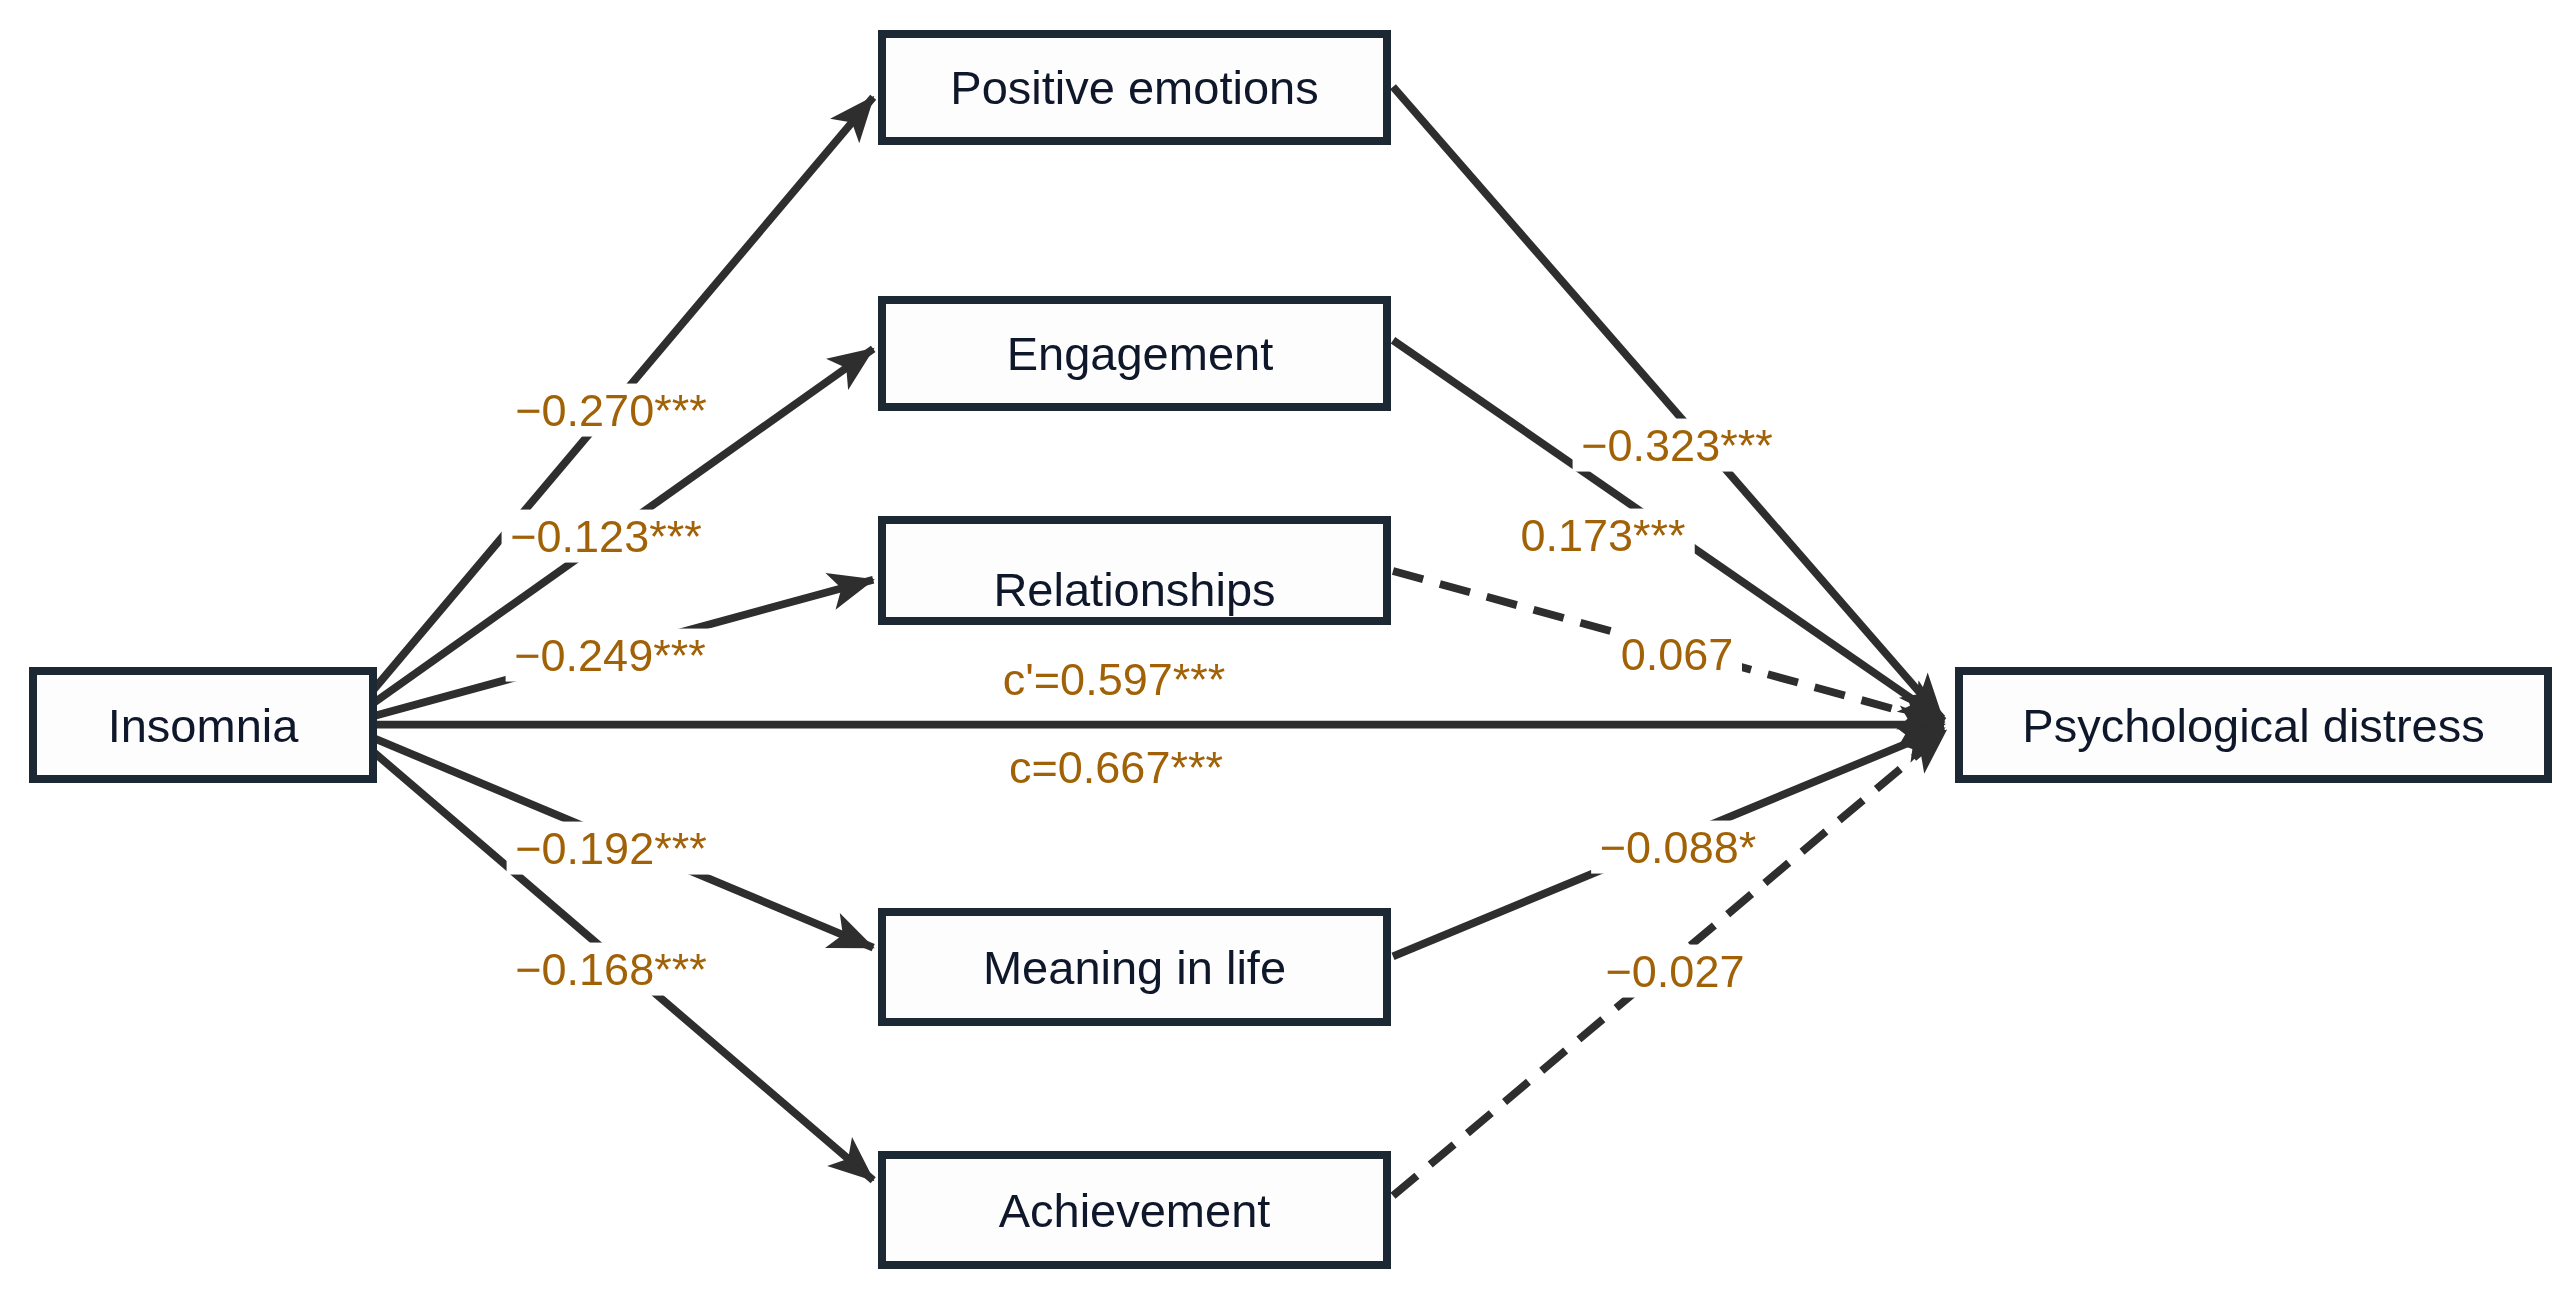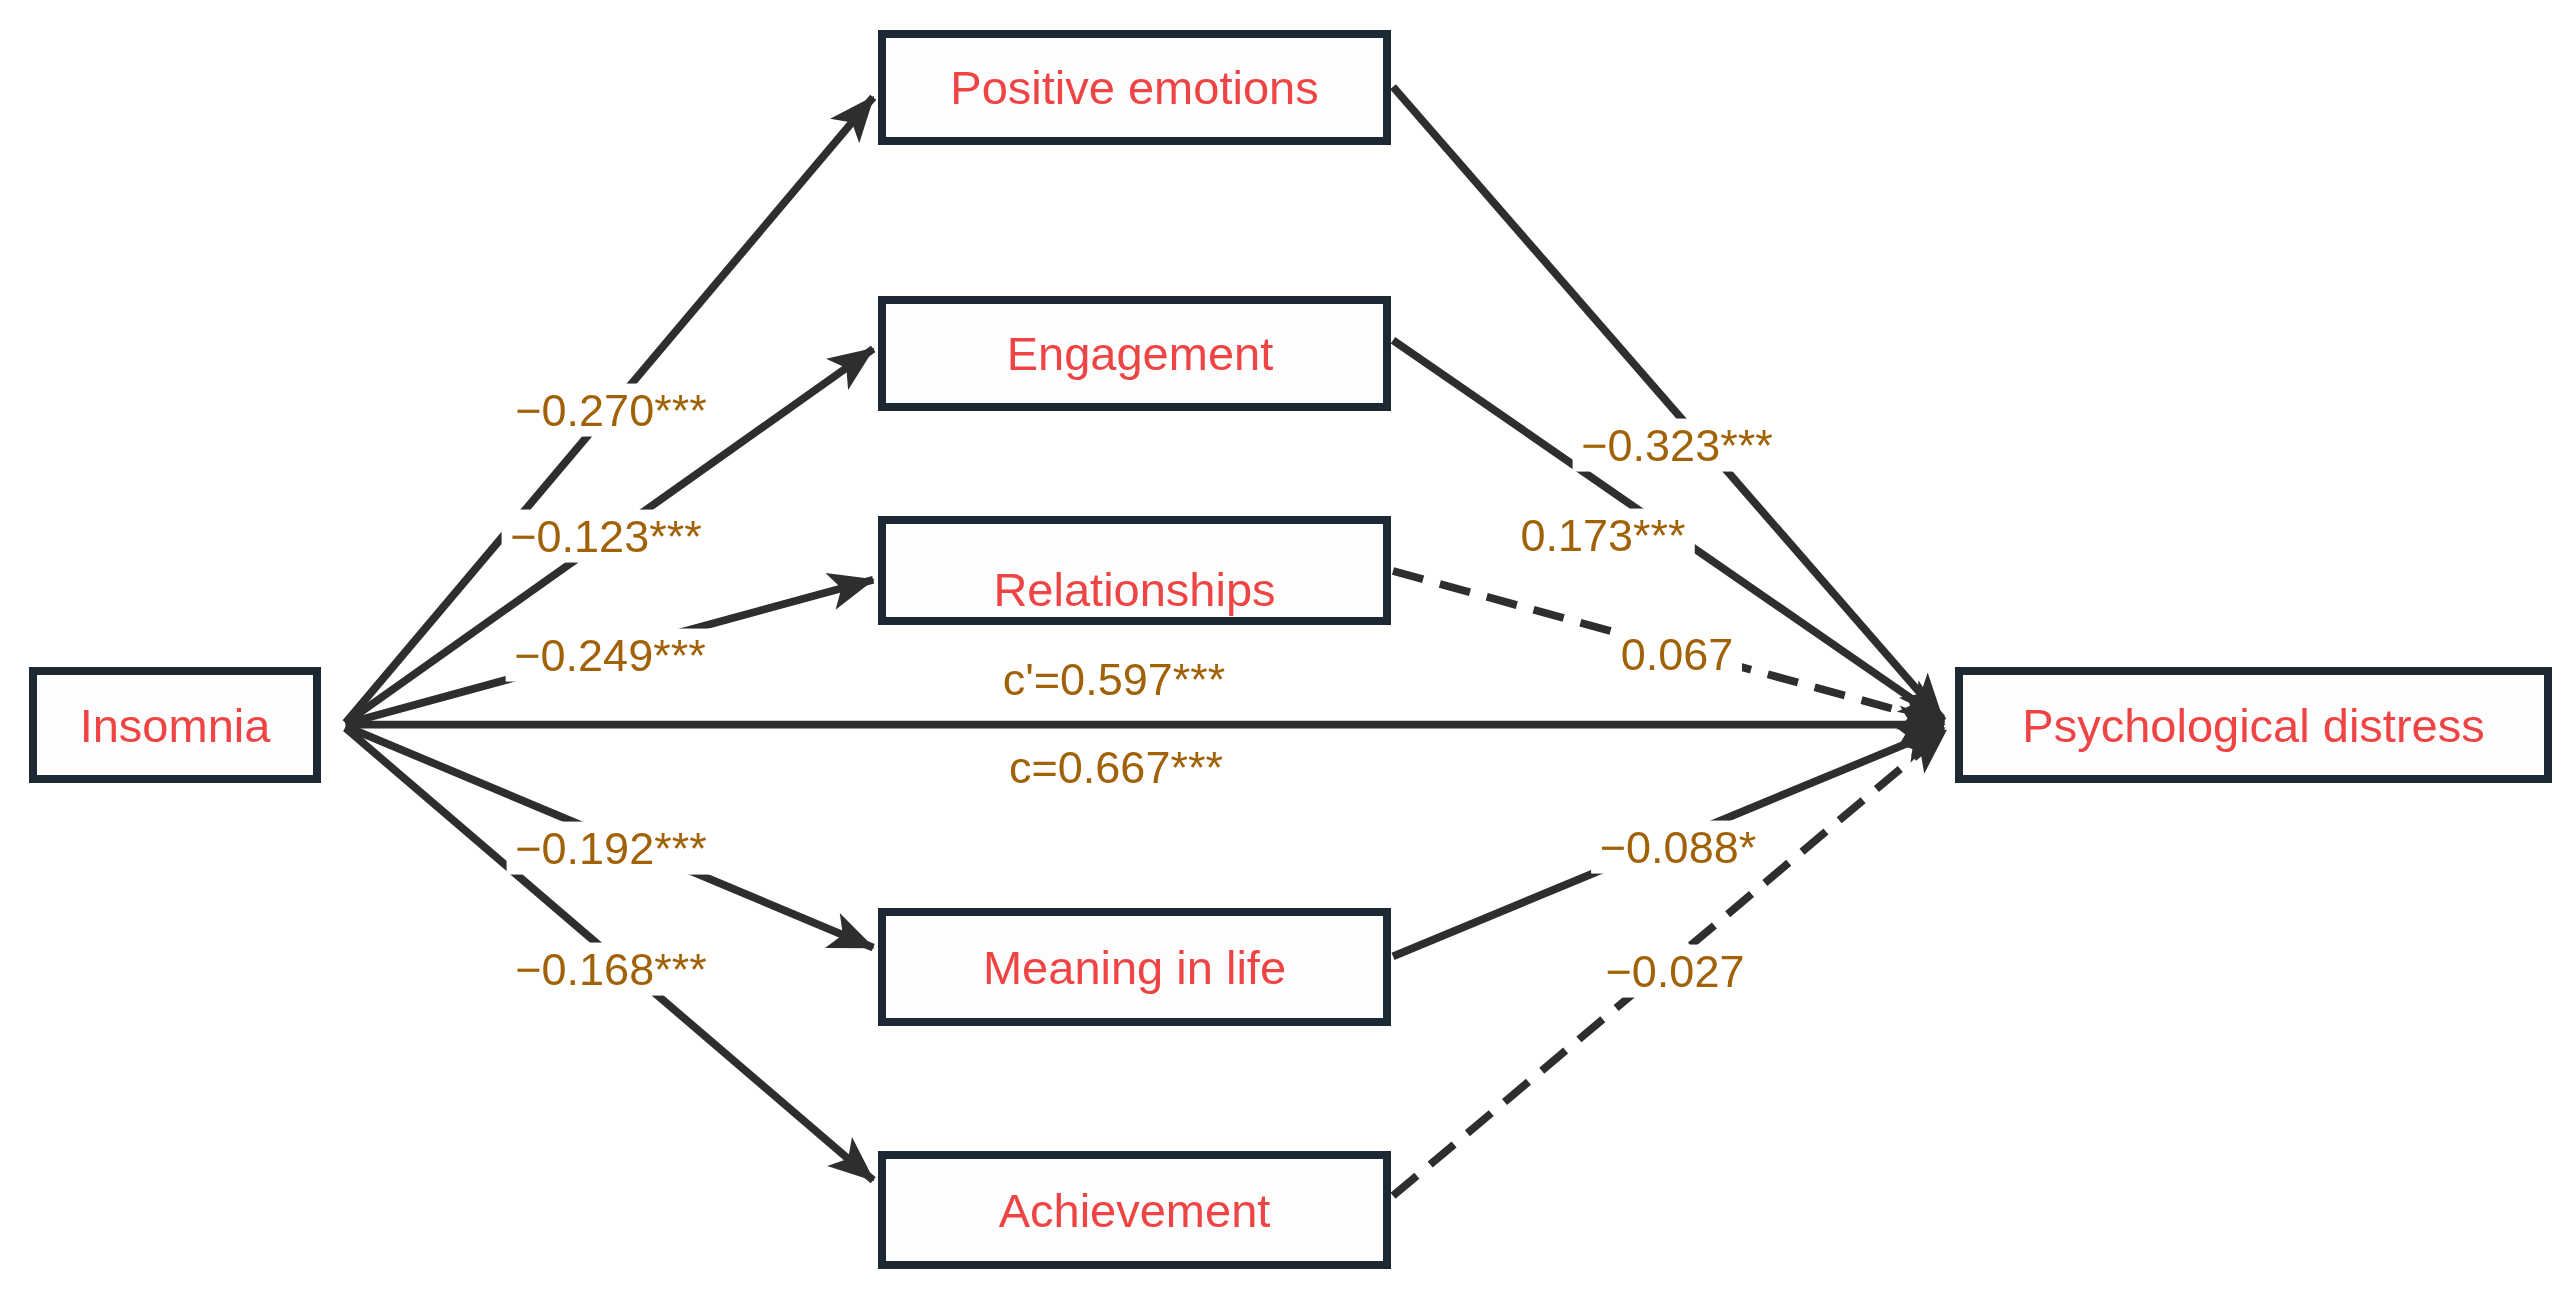--- a/index.html
+++ b/index.html
@@ -32,21 +32,21 @@
   .node {
     position: absolute;
     box-sizing: border-box;
     background: #fdfdfe;
     border: 8.7px solid #1c2833;
     display: flex;
     align-items: center;
     justify-content: center;
     z-index: 3;
     font-size: 47px;
-    color: #ef4444;
+    color: #0f172a;
     white-space: nowrap;
   }
   .coef-label {
     position: absolute;
     transform: translate(-50%, -50%);
     z-index: 2;
     background: #ffffff;
     padding: 1.7px 8.7px;
     font-size: 45px;
     color: #a16207;
@@ -89,21 +89,21 @@
 
   <div class="coef-label" style="left:1677px; top:407px;margin-top:38px;">−0.323***</div>
   <div class="coef-label" style="left:1603px; top:535px;">0.173***</div>
   <div class="coef-label" style="left:1677px; top:654px;">0.067</div>
   <div class="coef-label" style="left:1678px; top:847px;">−0.088*</div>
   <div class="coef-label" style="left:1675px; top:971px;">−0.027</div>
 
   <div class="coef-label" style="left:1114px; top:679px;">c'=0.597***</div>
   <div class="coef-label" style="left:1116px; top:767px;">c=0.667***</div>
 
-  <div class="node" style="left:29px;   top:667px;  width:292px; height:116px;">
+  <div class="node" style="left:29px;   top:667px;  width:348px; height:116px;">
     <span>Insomnia</span>
   </div>
 
   <div class="node" style="left:878px; top:29.5px;   width:513px; height:115px;">
     <span>Positive emotions</span>
   </div>
 
   <div class="node" style="left:878px; top:296px;  width:513px; height:115px;padding-left:11px;">
     <span>Engagement</span>
   </div>

